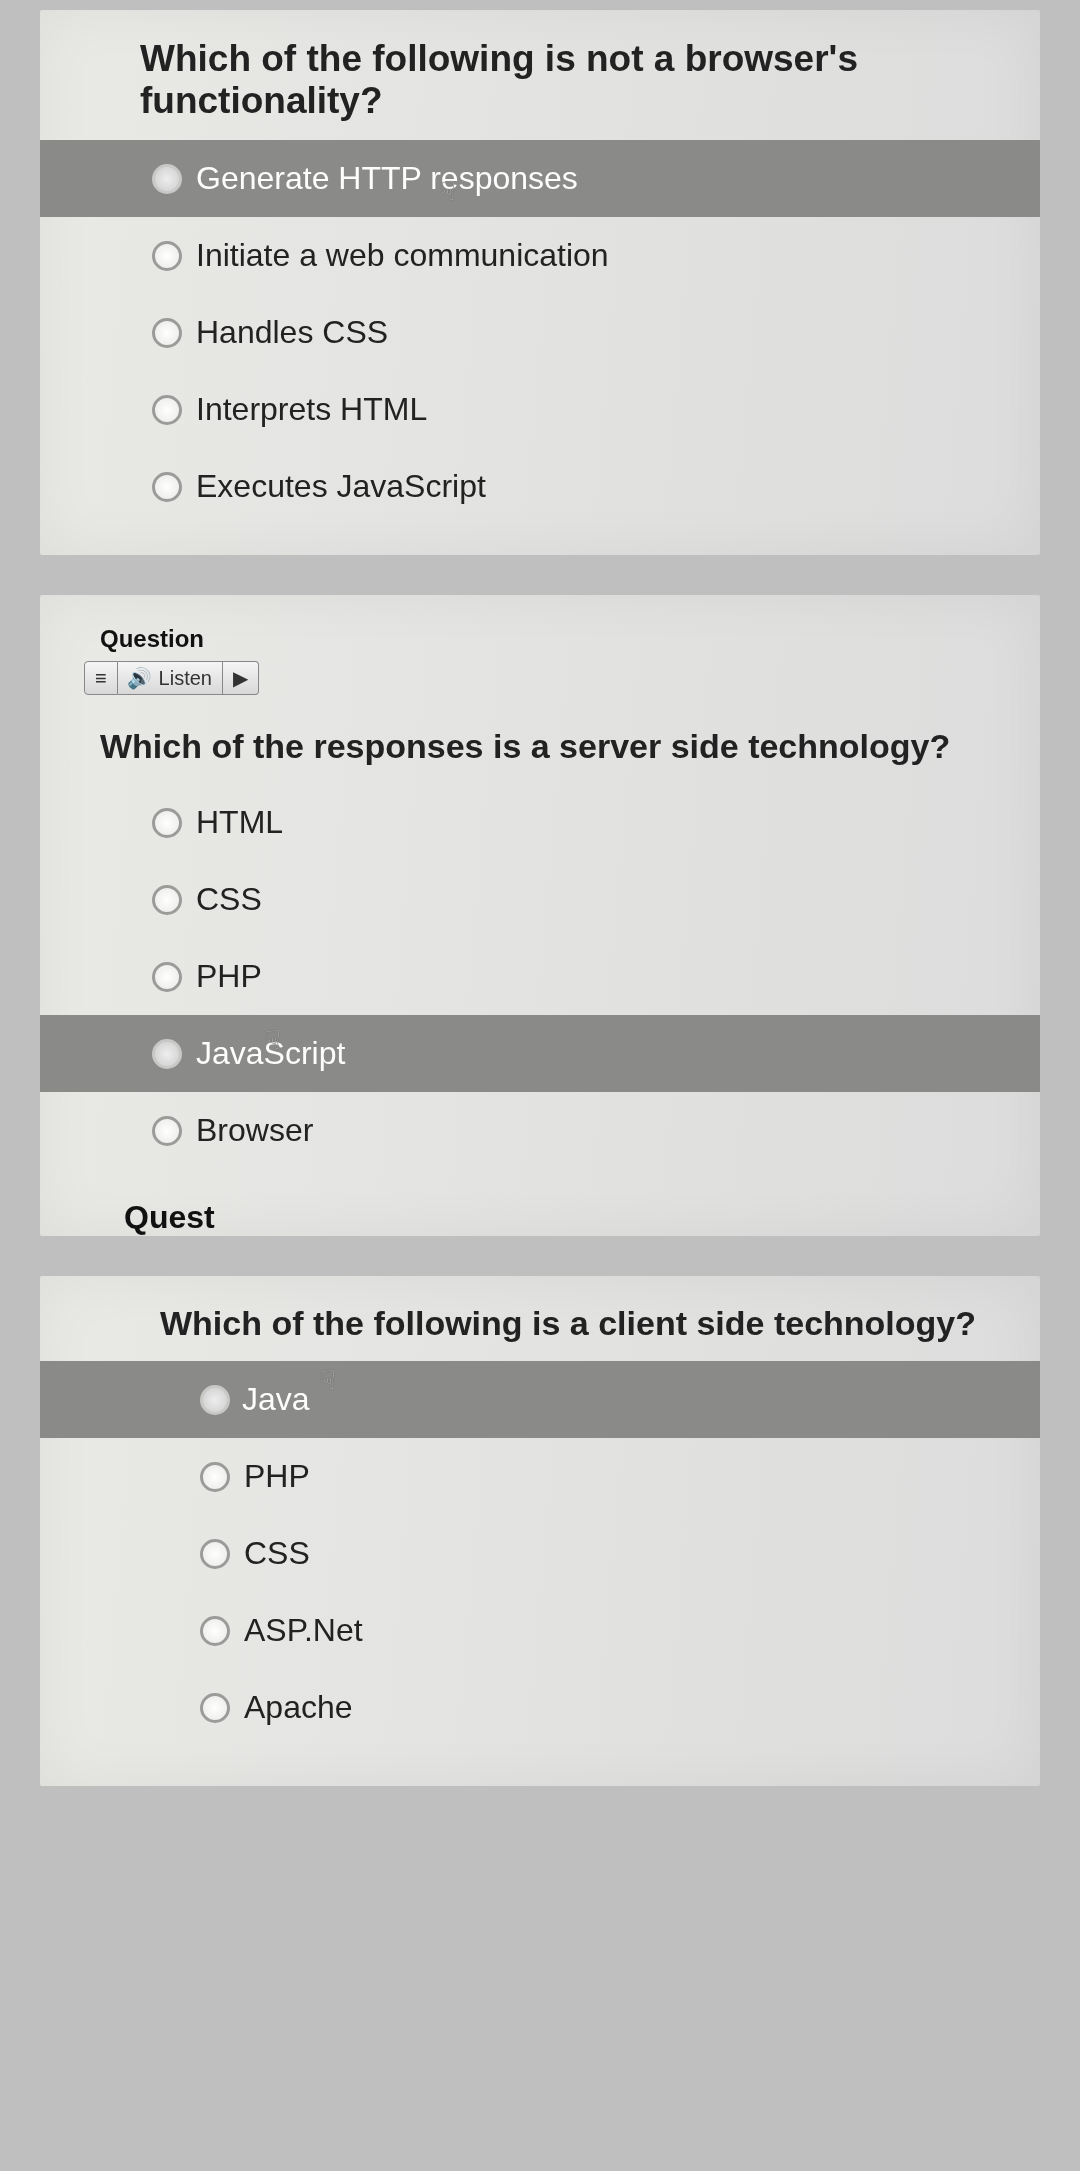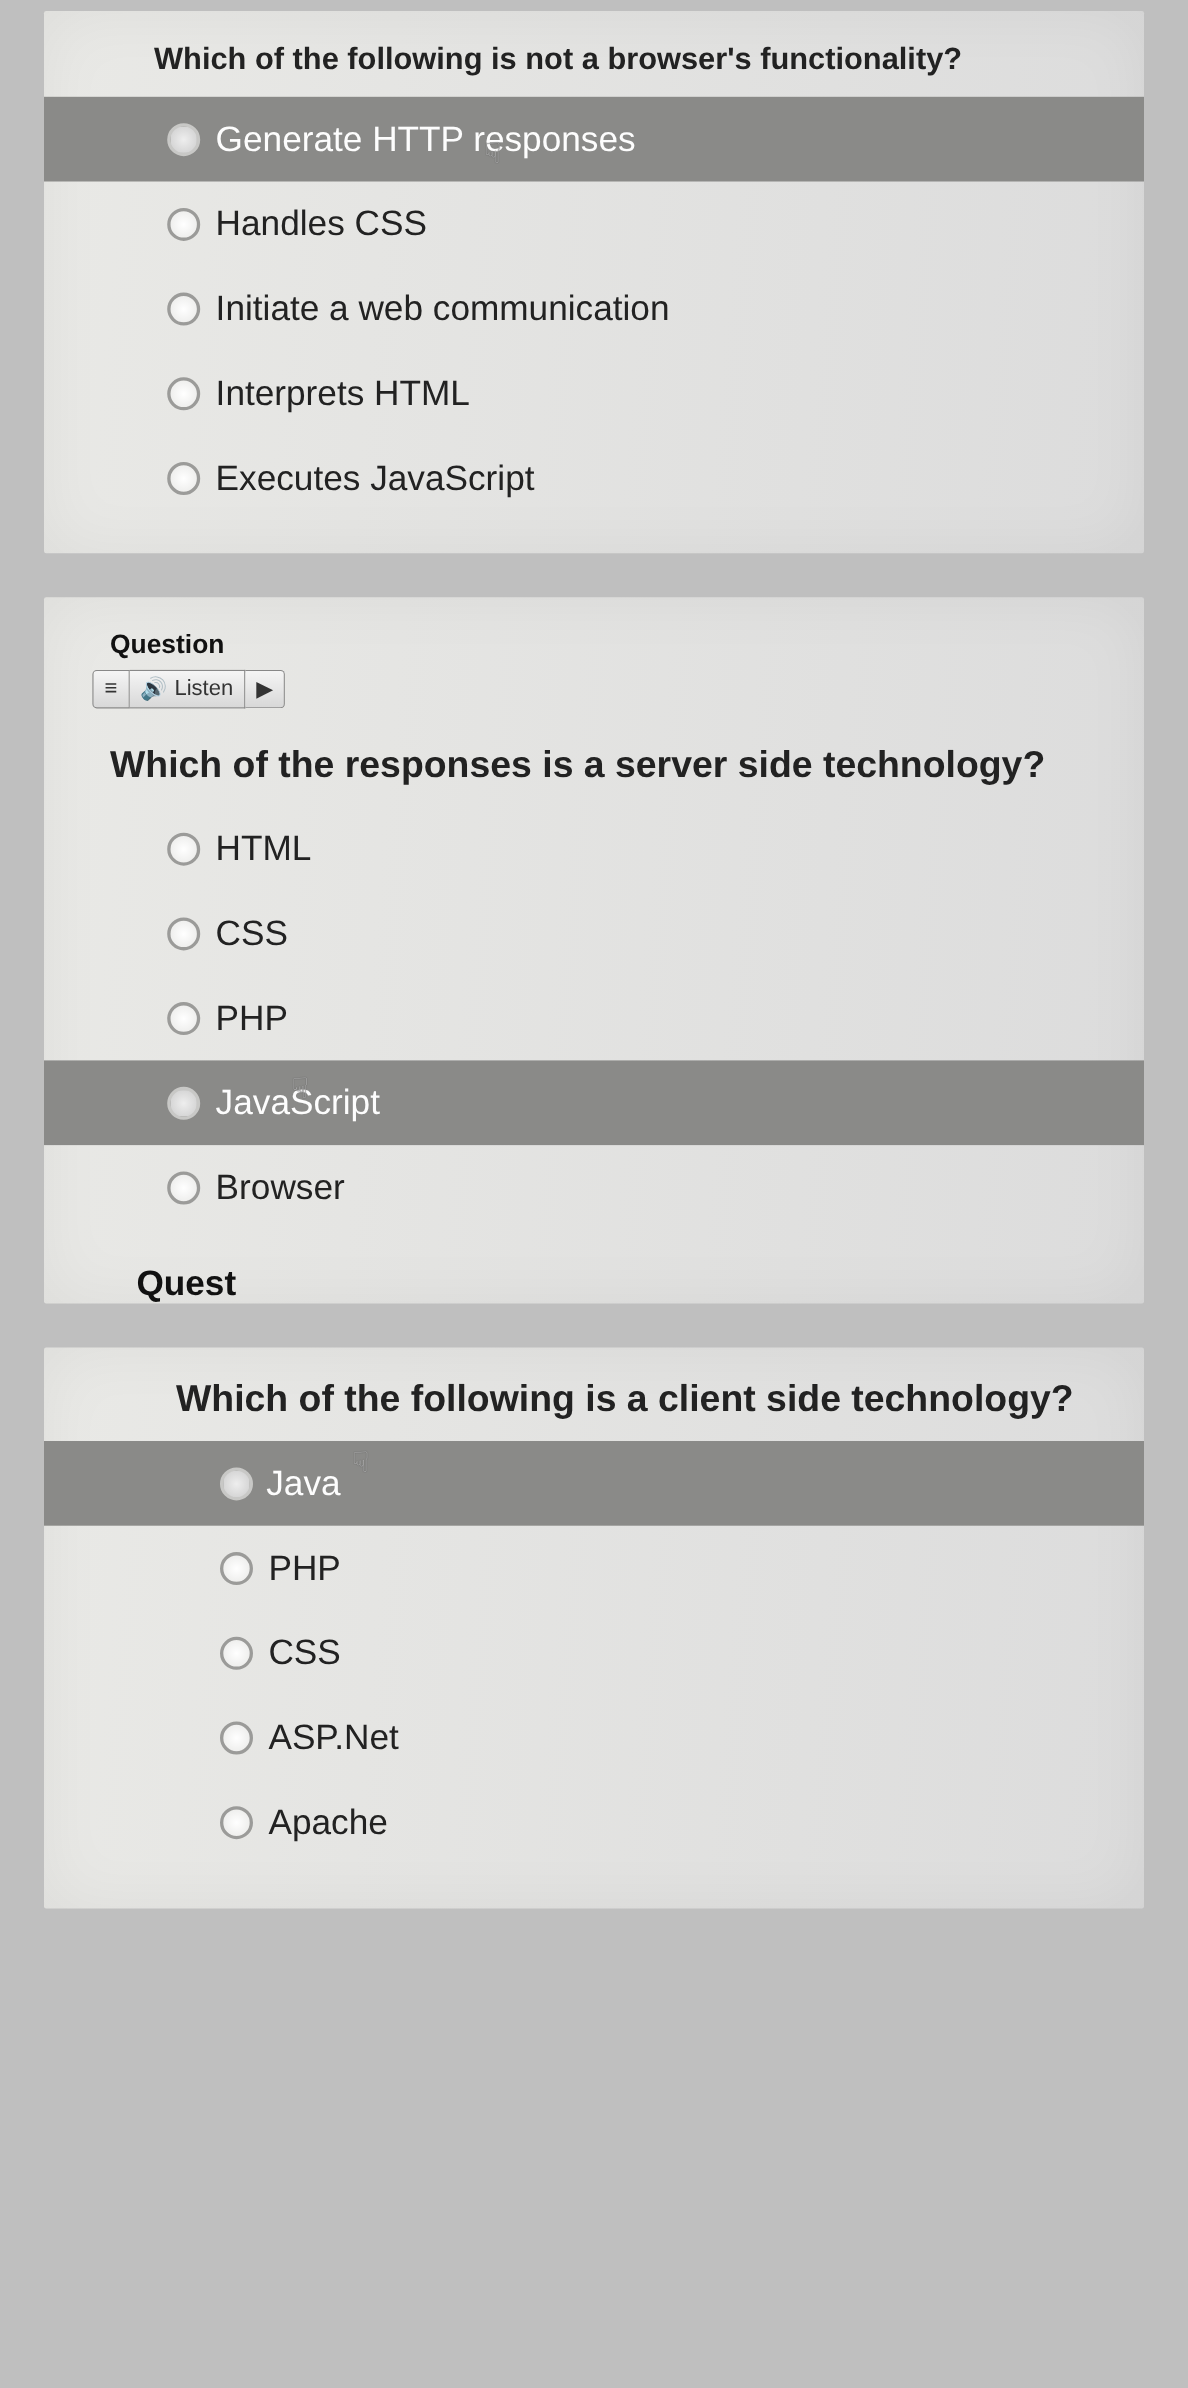--- a/index.html
+++ b/index.html
@@ -9,21 +9,21 @@
     width: 1080px;
   }
   .card {
     background: linear-gradient(95deg, #e9e9e6, #dcdcdc);
     margin: 10px 40px 40px 40px;
     border-radius: 2px;
     box-shadow: inset 0 0 60px rgba(0,0,0,0.05);
     padding-bottom: 30px;
   }
   .q-header {
-    font-size: 28px;
+    font-size: 37px;
     font-weight: 600;
     color: #222;
     padding: 28px 20px 18px 100px;
   }
   .q-header-small {
     font-size: 34px;
     font-weight: 600;
     color: #222;
     padding: 18px 20px 18px 60px;
   }
@@ -107,25 +107,25 @@
 <div class="card">
   <div class="q-header">Which of the following is not a browser's functionality?</div>
   <div class="options">
     <div class="option hovered" style="position:relative;">
       <span class="radio"></span>
       <span>Generate HTTP responses</span>
       <span class="cursor-abs" style="left:400px; top:36px;">☟</span>
     </div>
     <div class="option">
       <span class="radio"></span>
-      <span>Handles CSS</span>
+      <span>Initiate a web communication</span>
     </div>
     <div class="option">
       <span class="radio"></span>
-      <span>Initiate a web communication</span>
+      <span>Handles CSS</span>
     </div>
     <div class="option">
       <span class="radio"></span>
       <span>Interprets HTML</span>
     </div>
     <div class="option">
       <span class="radio"></span>
       <span>Executes JavaScript</span>
     </div>
   </div>

